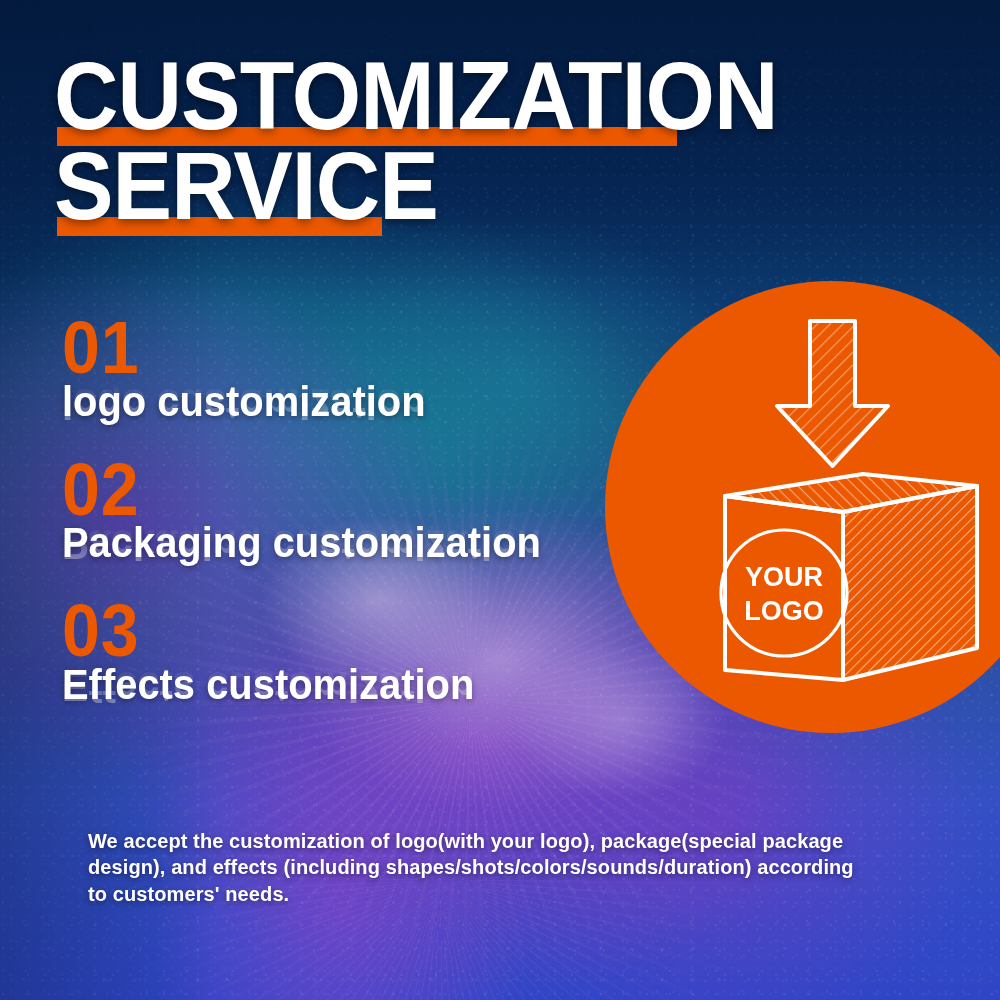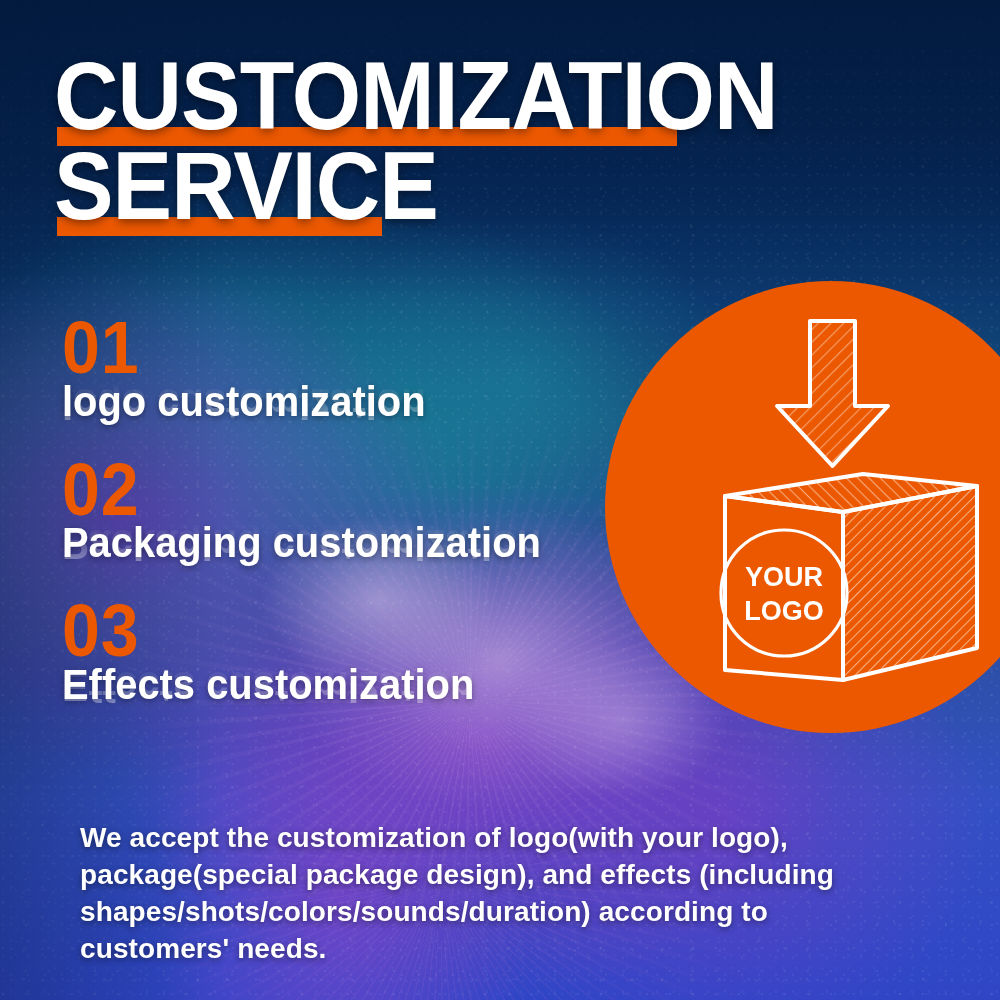--- a/index.html
+++ b/index.html
@@ -178,25 +178,25 @@
     -webkit-mask-image: linear-gradient(to top, rgba(0,0,0,0) 5%, rgba(0,0,0,0.85) 92%);
             mask-image: linear-gradient(to top, rgba(0,0,0,0) 5%, rgba(0,0,0,0.85) 92%);
   }
 
   
   .body-copy {
     position: absolute;
     left: 80px;
     top: 820px;
     width: 770px;
-    margin: 0;
+    margin: 8px;
     color: #ffffff;
     font-family: "Liberation Sans Narrow", "Liberation Sans", sans-serif;
     font-weight: bold;
-    font-size: 28px;
+    font-size: 20px;
     line-height: 1.32;
     letter-spacing: 0.1px;
     text-shadow: 0 2px 6px rgba(0,0,0,0.45);
   }
 
   
   .badge {
     position: absolute;
     left: 605px;
     top: 281px;

